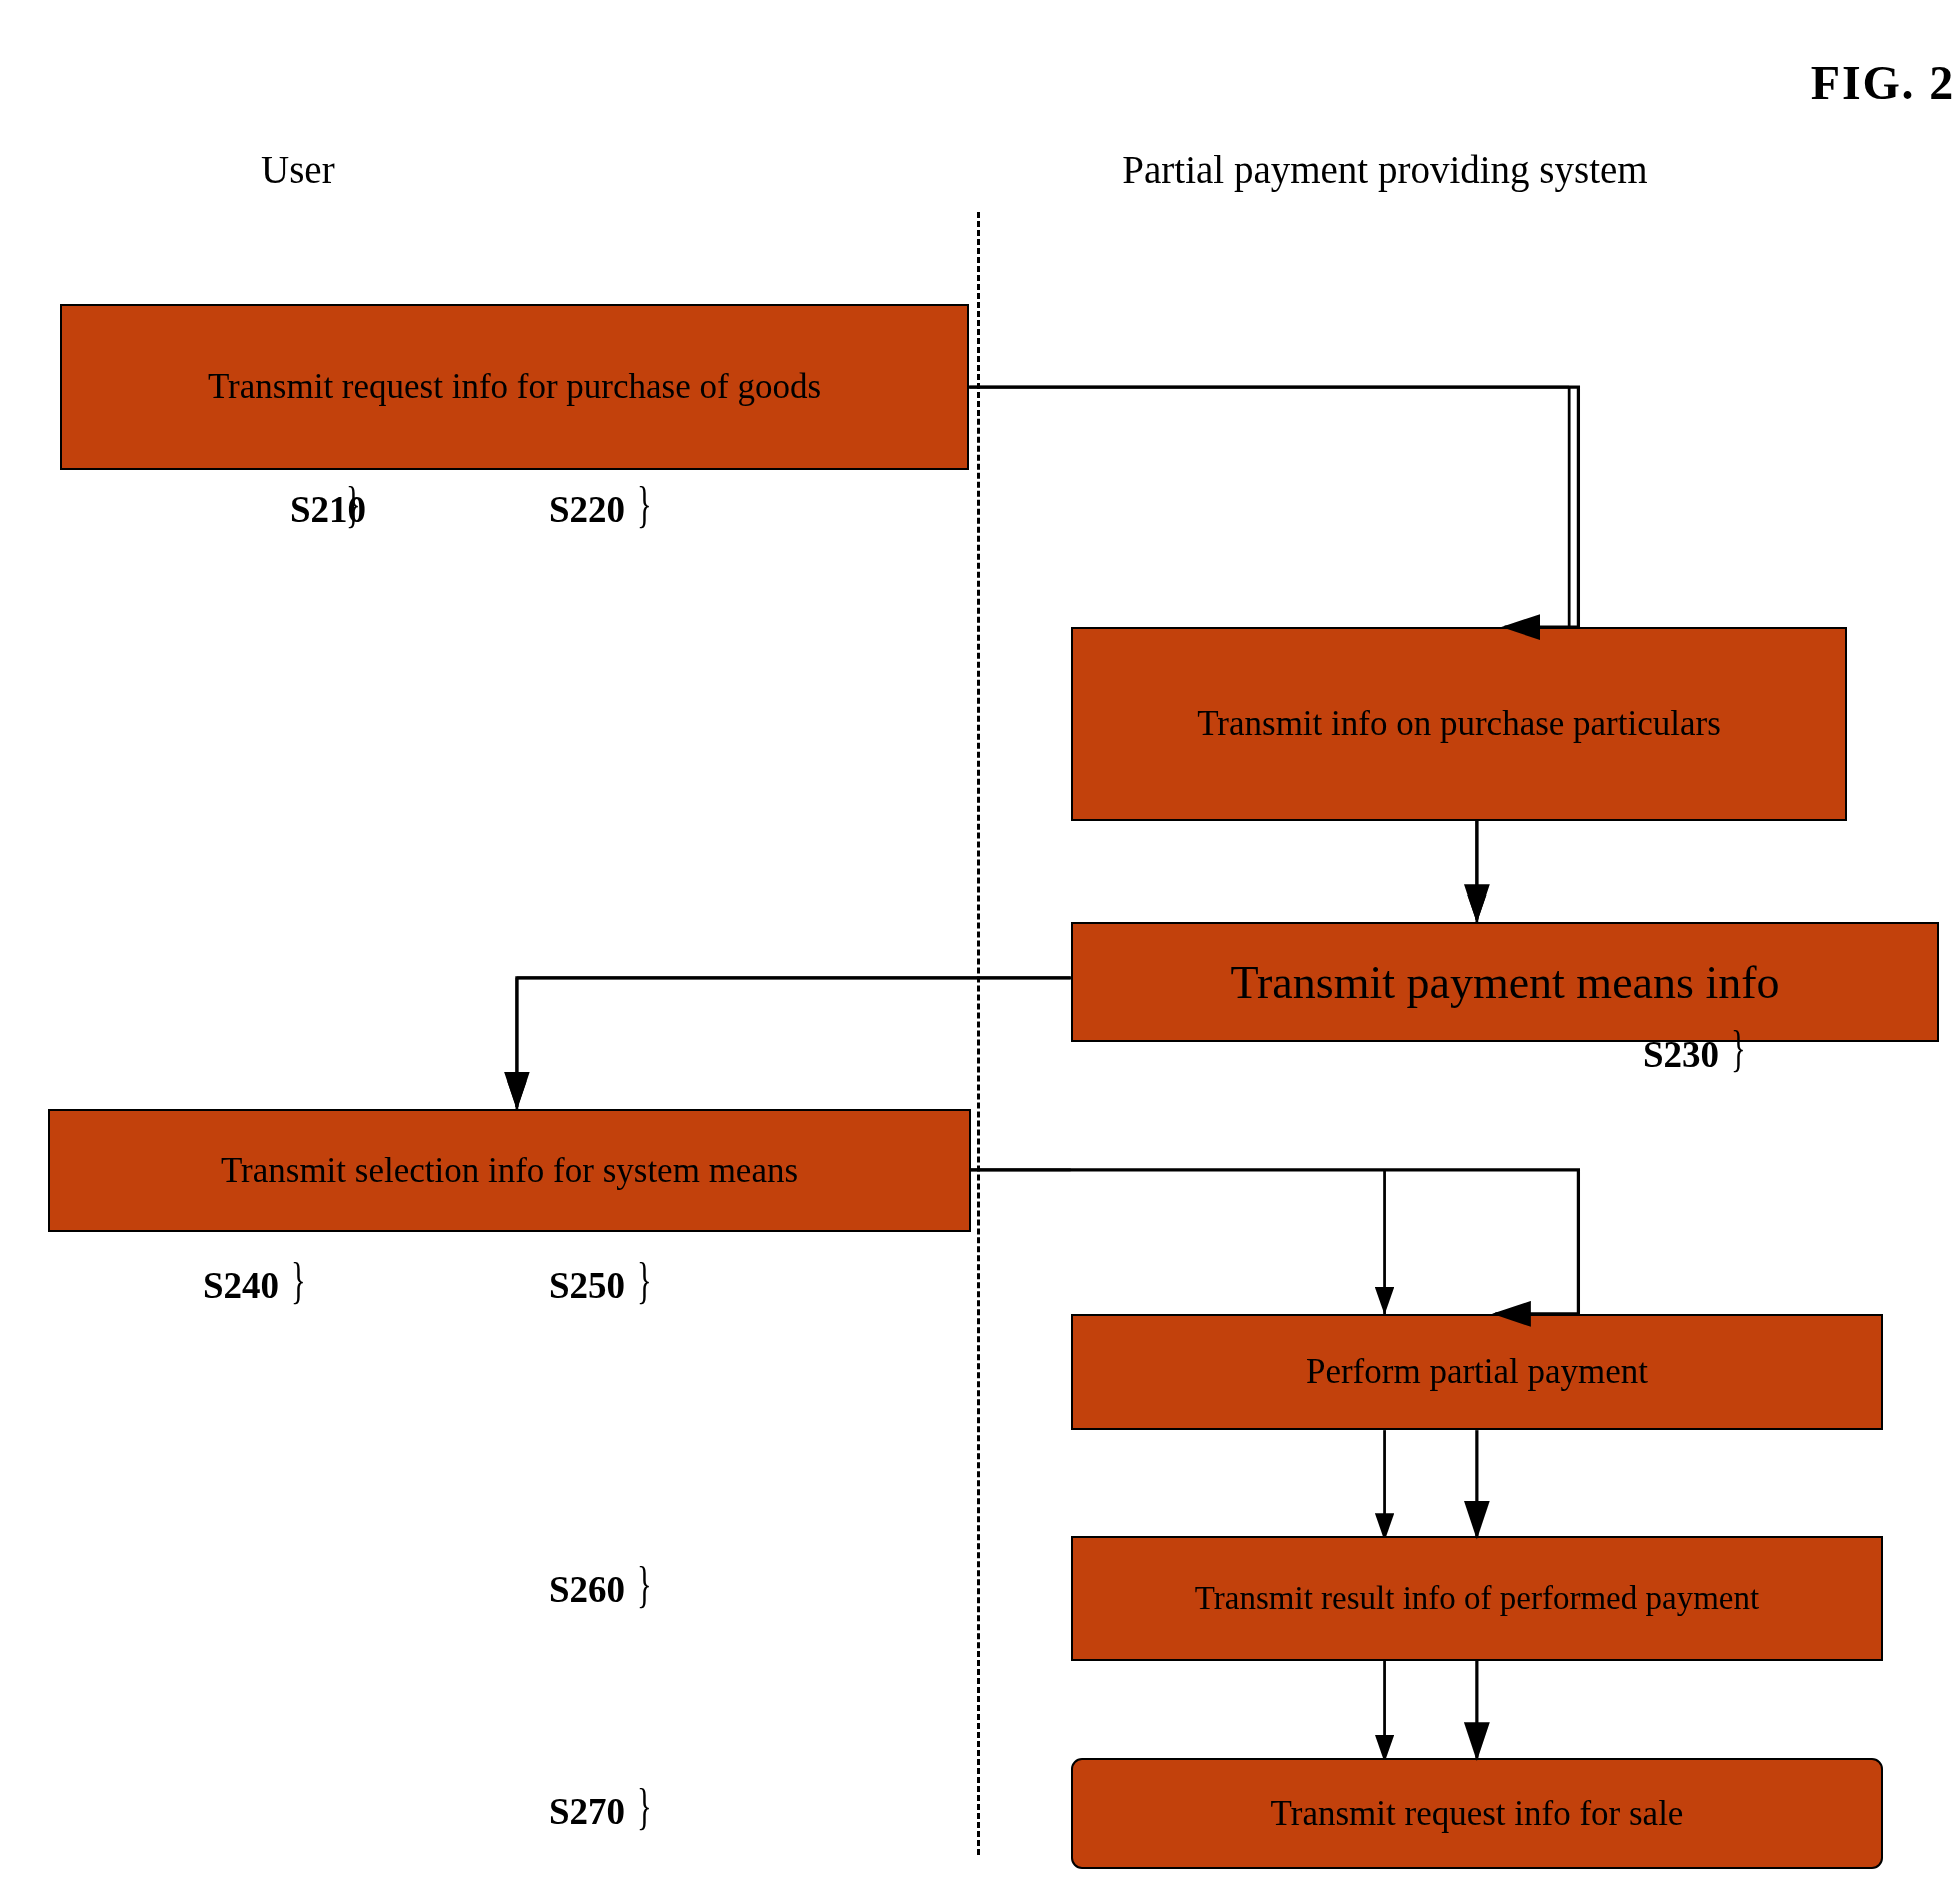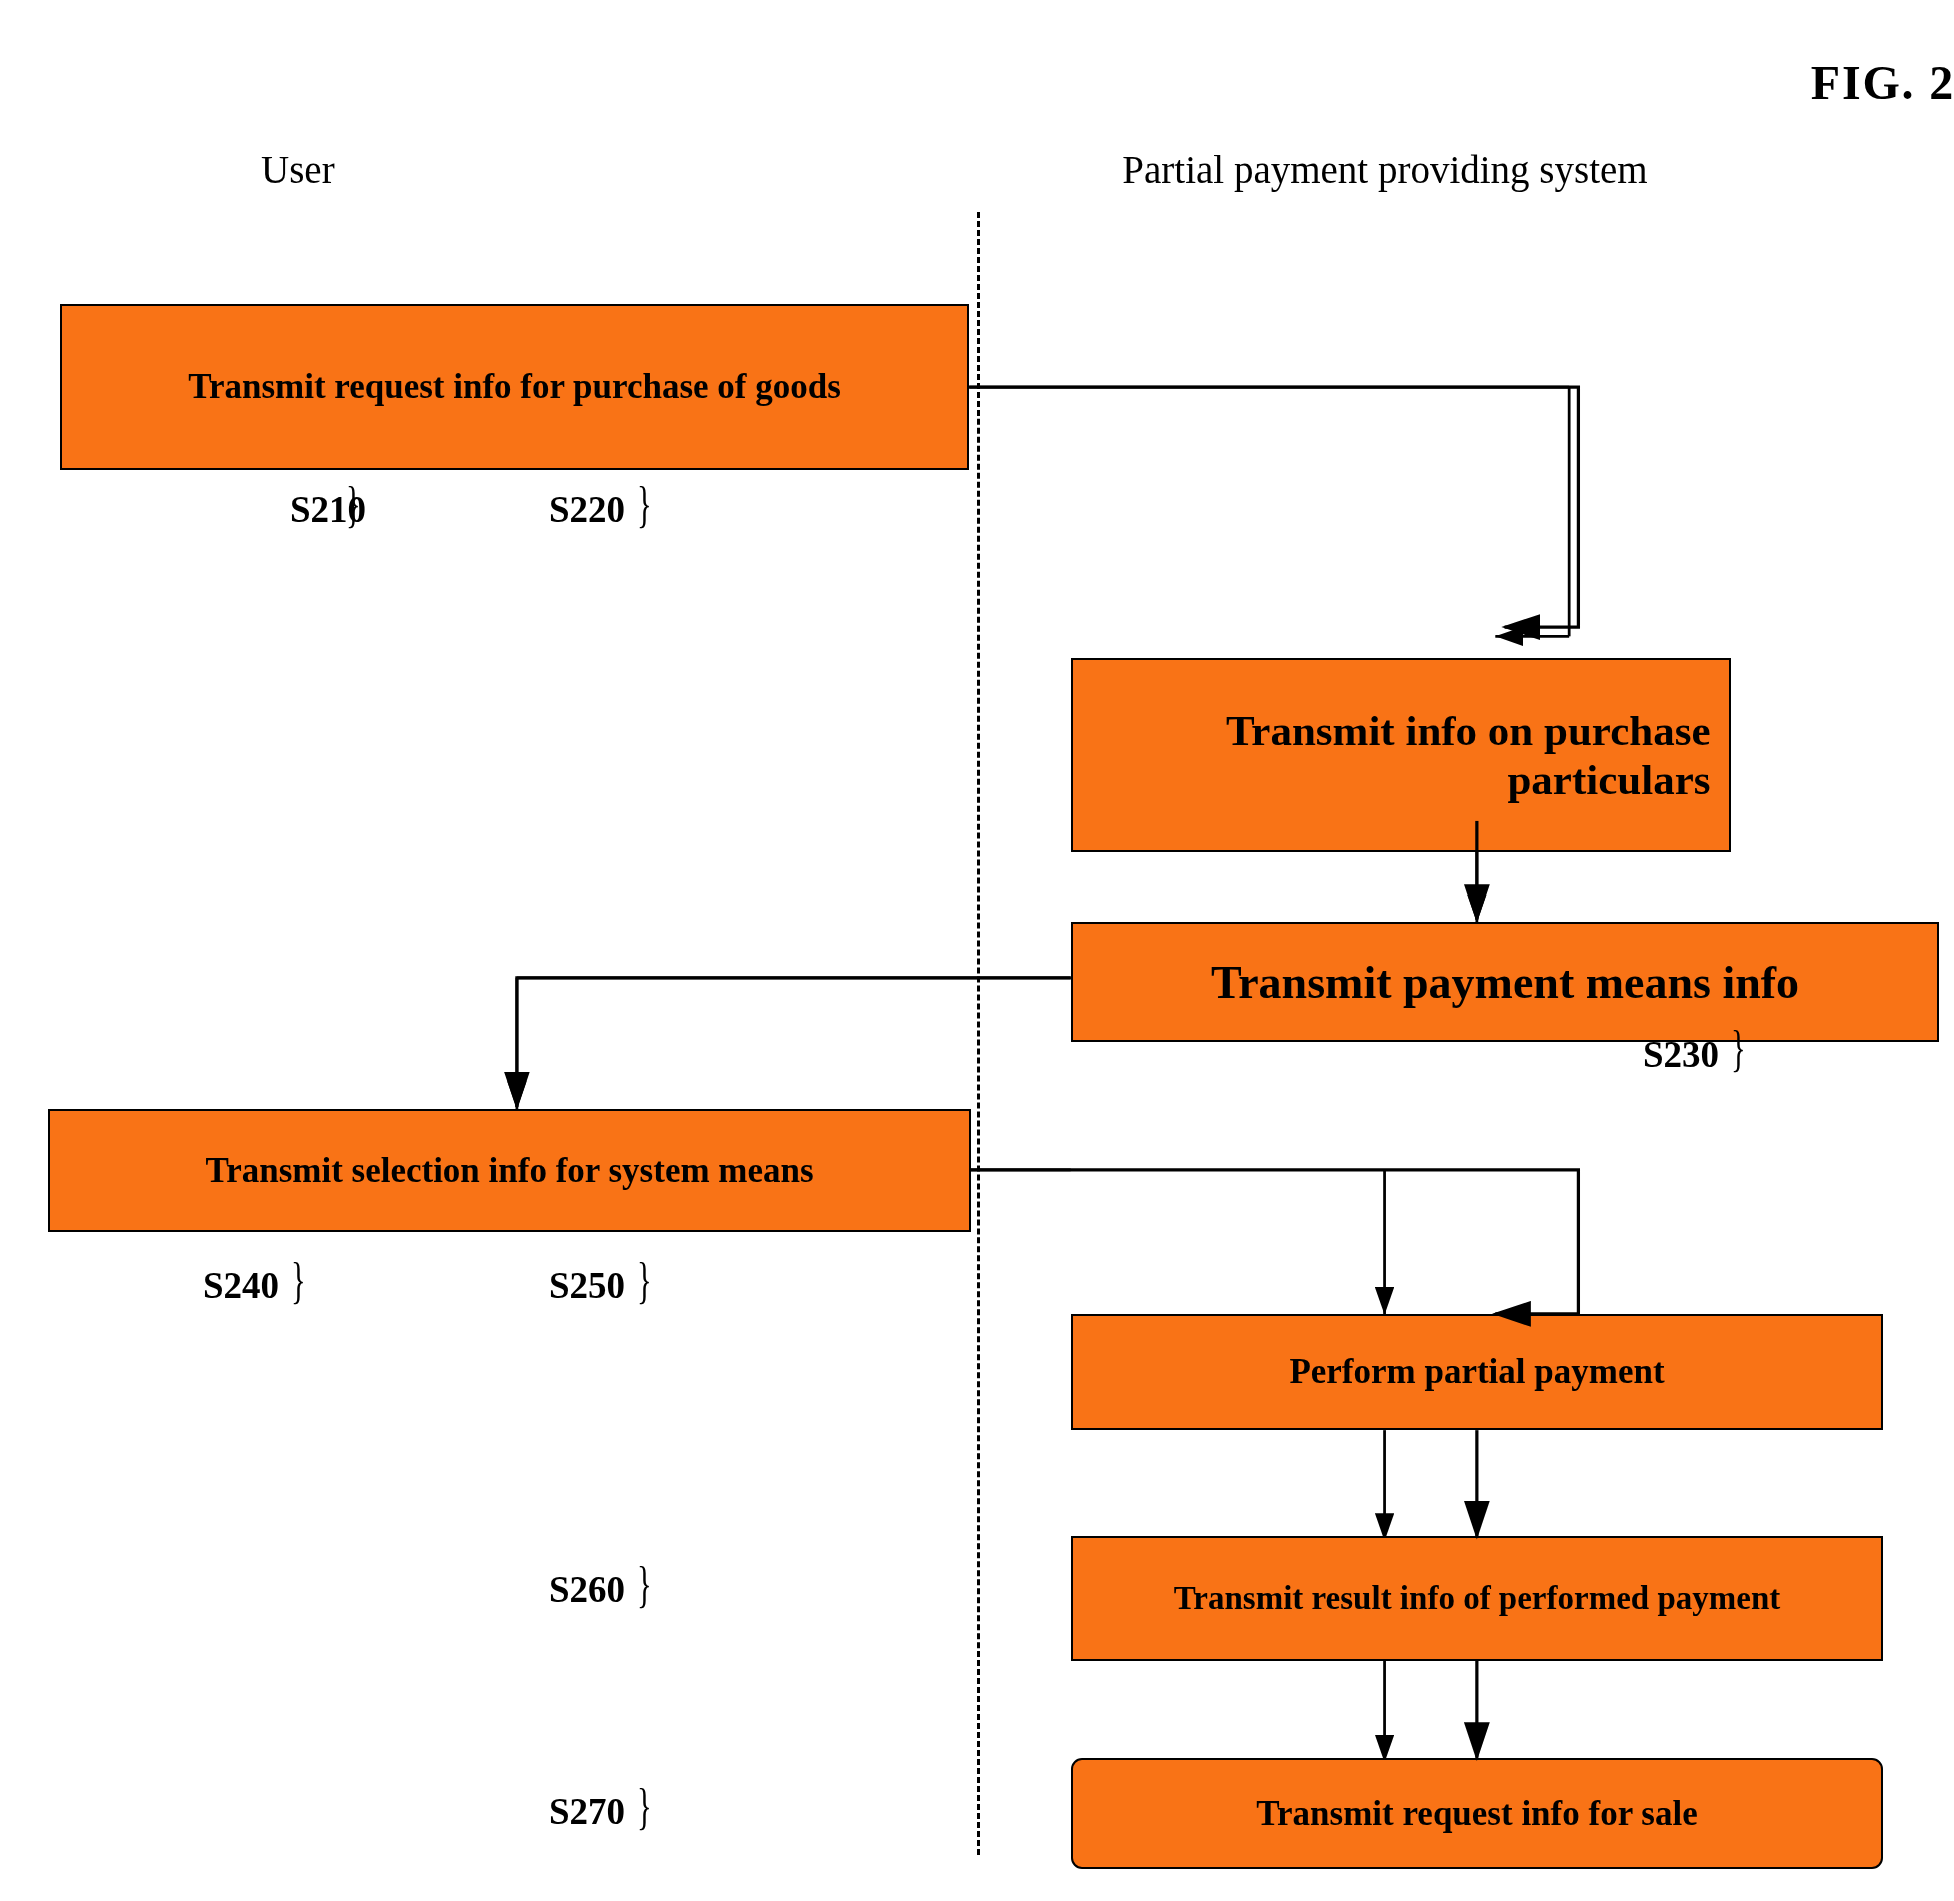--- a/index.html
+++ b/index.html
@@ -52,27 +52,27 @@
       top: 65px;
       width: 1.8px;
       height: 1643px;
       border-left: 3.7px dashed #000;
     }
 
     
     .flow-box {
       position: absolute;
       border: 2.8px solid #000;
-      background: #f97316;
+      background: #c2410c;
       display: flex;
       align-items: center;
       justify-content: center;
-      text-align: right;
+      text-align: left;
       font-size: 33px;
-      font-weight: bold;
+      font-weight: normal;
       padding: 9.2px 18.5px;
     }
 
     
     .step-label {
       position: absolute;
       font-size: 37px;
       font-weight: bold;
     }
 
@@ -145,21 +145,21 @@
   <div class="flow-box" style="left:60px; top:157px; width:909px; height:166px; font-size:35px;">Transmit request info for purchase of goods</div>
 
   <div class="step-label" style="left:258px; top:341px;margin-left:32px;">S210</div>
 
   <div style="position:absolute; left:341px; top:328px; font-size:51px; transform: scaleX(0.6);">}</div>
 
   <div class="step-label" style="left:549px; top:341px;">S220</div>
 
   <div style="position:absolute; left:632px; top:328px; font-size:51px; transform: scaleX(0.6);">}</div>
 
-  <div class="flow-box" style="left:1071px; top:480px; width:660px; height:194px; font-size:43px;margin-top:31px;">Transmit info on purchase particulars</div>
+  <div class="flow-box" style="left:1071px; top:480px; width:776px; height:194px; font-size:35px;">Transmit info on purchase particulars</div>
 
   <div class="flow-box" style="left:1071px; top:775px; width:868px; height:120px; font-size:46px;">Transmit payment means info</div>
 
   <div class="step-label" style="left:1643px; top:886px;">S230</div>
 
   <div style="position:absolute; left:1726px; top:872px; font-size:51px; transform: scaleX(0.6);">}</div>
 
   <div class="flow-box" style="left:48px; top:962px; width:923px; height:123px; font-size:35px;">Transmit selection info for system means</div>
 
   <div class="step-label" style="left:203px; top:1117px;">S240</div>

